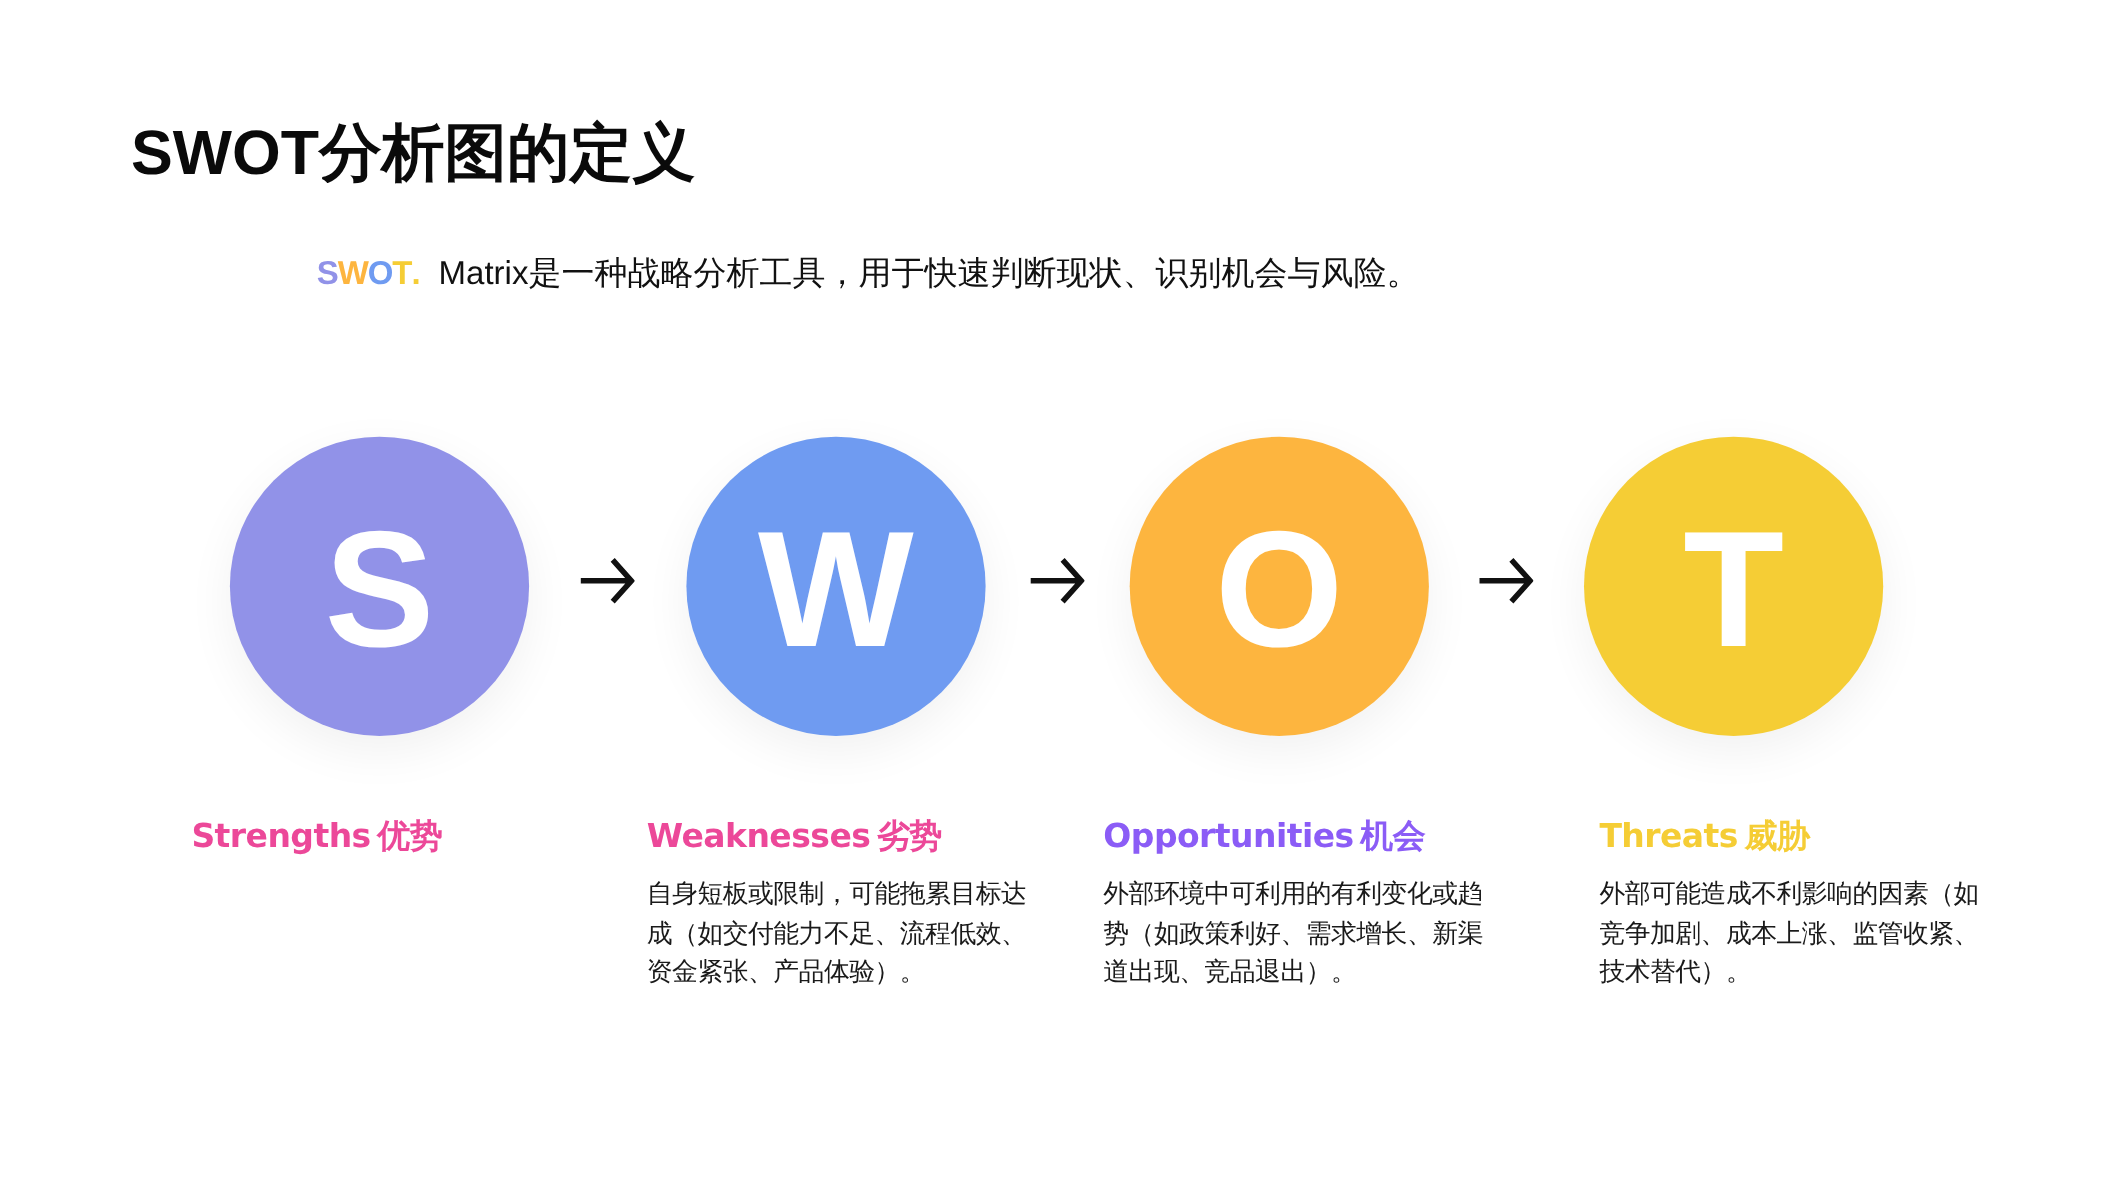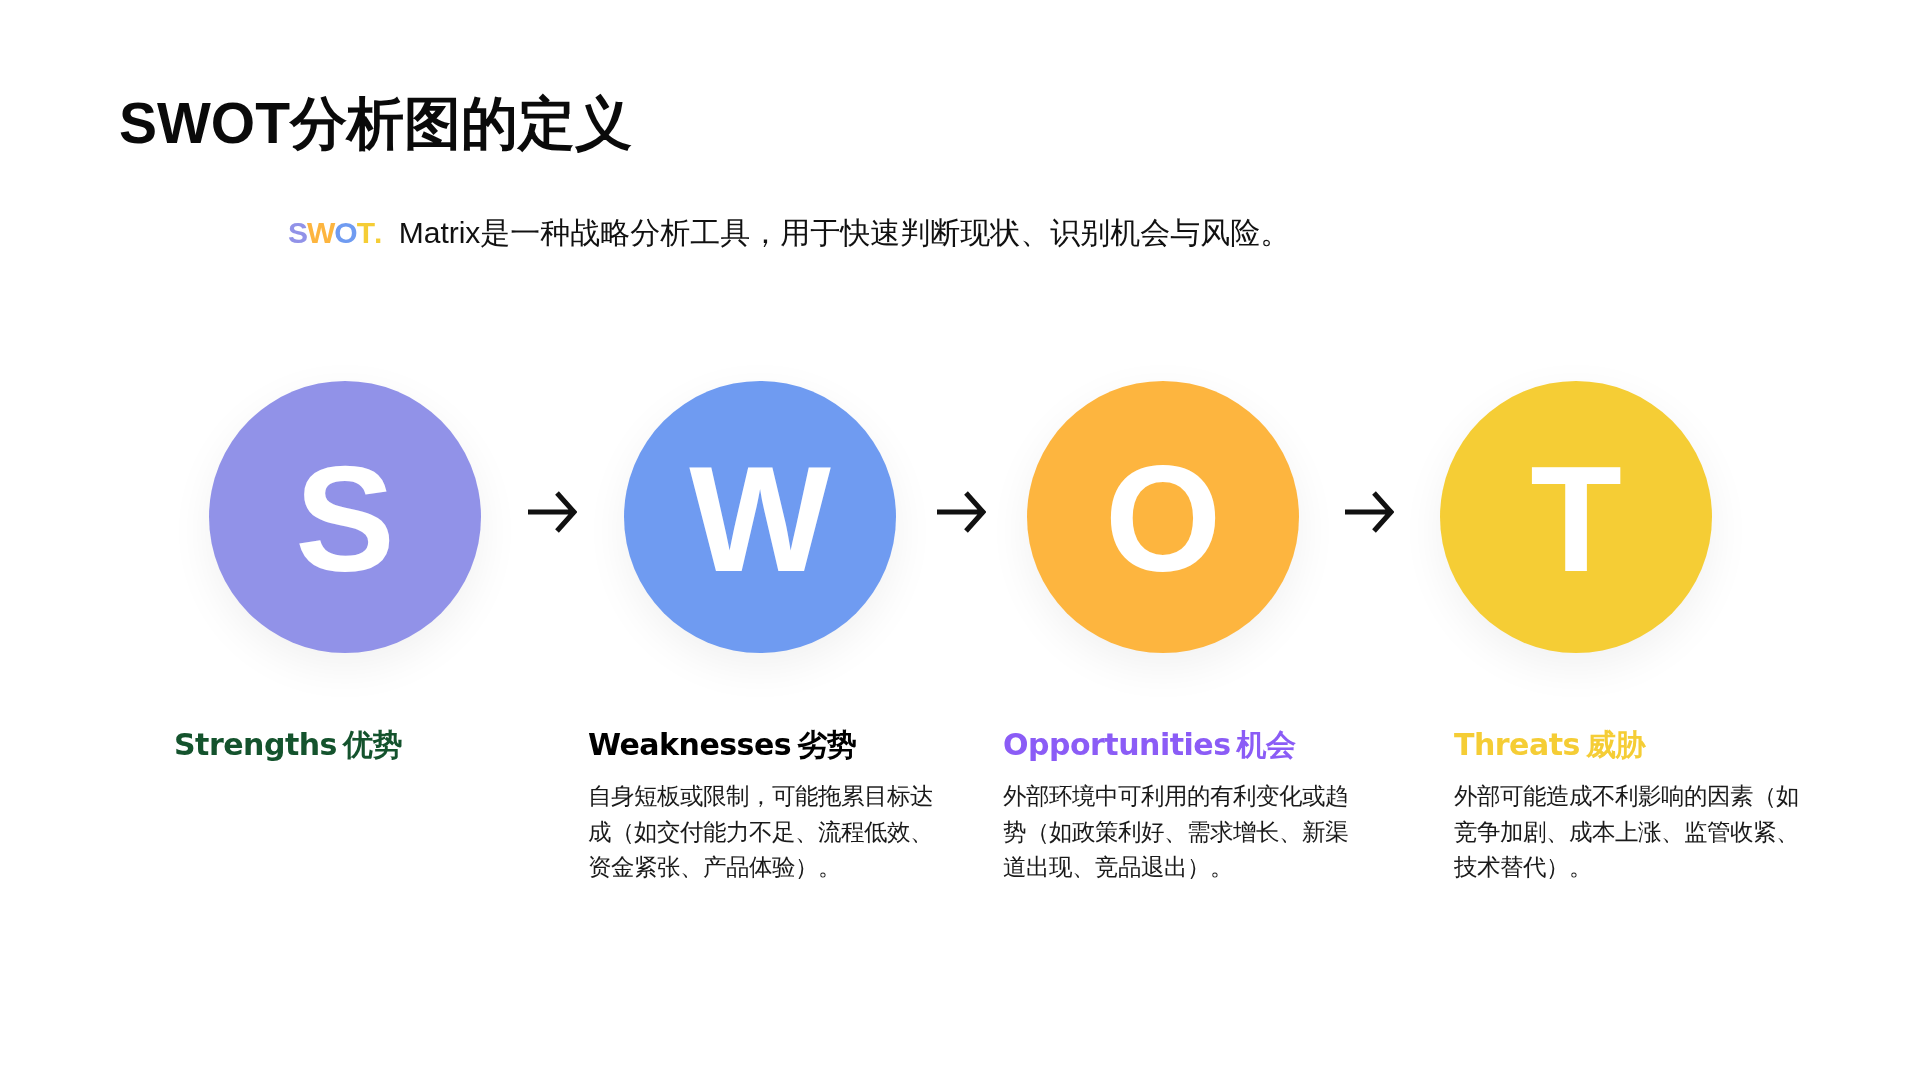--- a/index.html
+++ b/index.html
@@ -3,21 +3,21 @@
   <meta charset="utf-8">
   <style>
     html, body {
       margin: 0; padding: 0;
       width: 1920px; height: 1080px;
       background: #ffffff;
       overflow: hidden;
       font-family: "Liberation Sans", "DejaVu Sans", sans-serif;
       color: #111111;
     }
-    .slide { position: relative; width: 1920px; height: 790px; }
+    .slide { position: relative; width: 1920px; height: 790px; margin-top: 16px; }
 
     .title {
       position: absolute; left: 119px; top: 88px;
       font-size: 57px; font-weight: bold; line-height: 70px;
       letter-spacing: 0px; color: #0a0a0a;
       font-family: "Liberation Sans", "DejaVu Sans", sans-serif;
     }
 
     .subtitle {
       position: absolute; left: 288px; top: 210px;
@@ -99,27 +99,27 @@
         <path d="M1 24 H46 M30 5 L47 24 L30 43" fill="none" stroke="#111" stroke-width="5"></path>
       </svg>
   </div>
   <div class="arrow" style="left:1344px;">
     <svg width="50" height="48" viewBox="0 0 50 48">
         <path d="M1 24 H46 M30 5 L47 24 L30 43" fill="none" stroke="#111" stroke-width="5"></path>
       </svg>
   </div>
 
   <div class="col" style="left:174px;">
-    <div class="heading" style="color:#14532d;">
+    <div class="heading" style="color:#ec4899;">
       <span>Strengths</span><span class="zh">优势</span>
     </div>
   </div>
 
   <div class="col" style="left:588px;">
-    <div class="heading" style="color:#000000;">
+    <div class="heading" style="color:#ec4899;">
       <span>Weaknesses</span><span class="zh">劣势</span>
     </div>
     <div class="body">自身短板或限制，可能拖累目标达成（如交付能力不足、流程低效、资金紧张、产品体验）。</div>
   </div>
 
   <div class="col" style="left:1003px;">
     <div class="heading" style="color:#8b5cf6;">
       <span>Opportunities</span><span class="zh">机会</span>
     </div>
     <div class="body">外部环境中可利用的有利变化或趋势（如政策利好、需求增长、新渠道出现、竞品退出）。</div>

